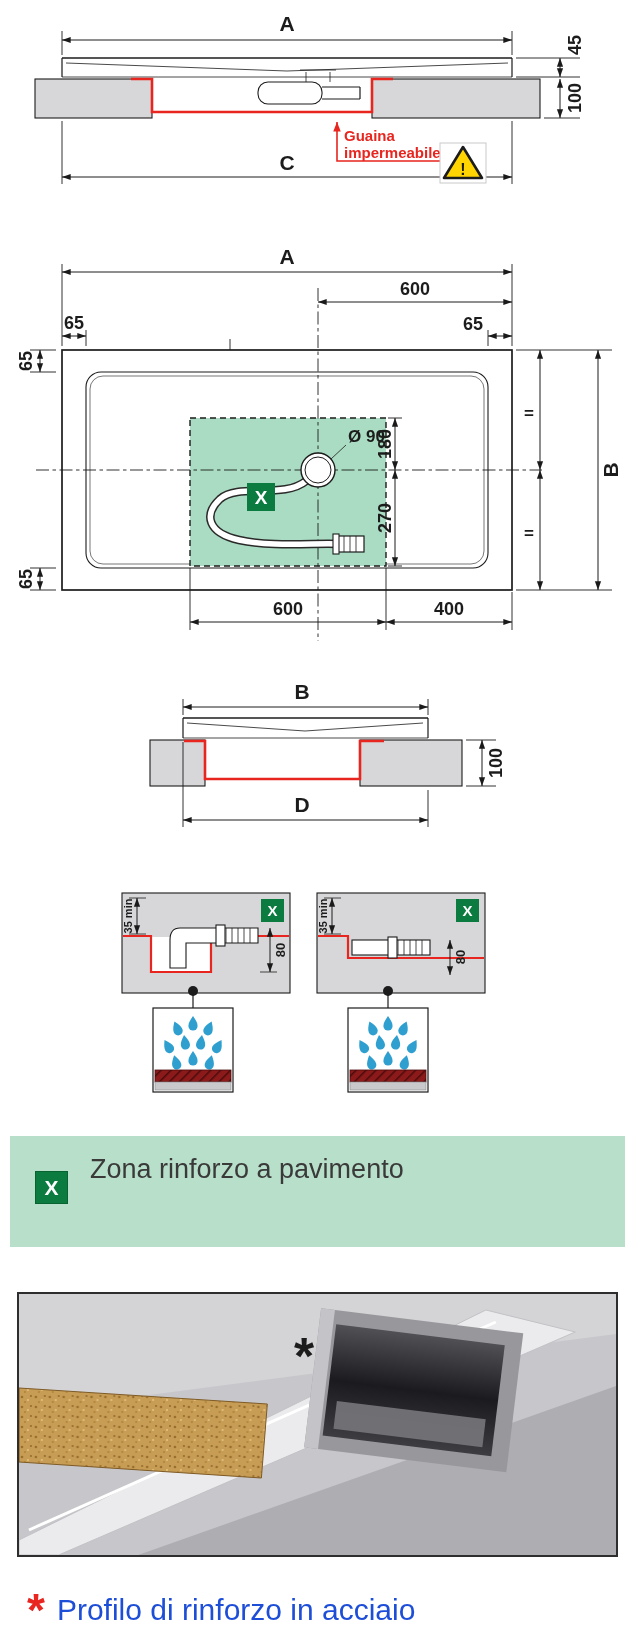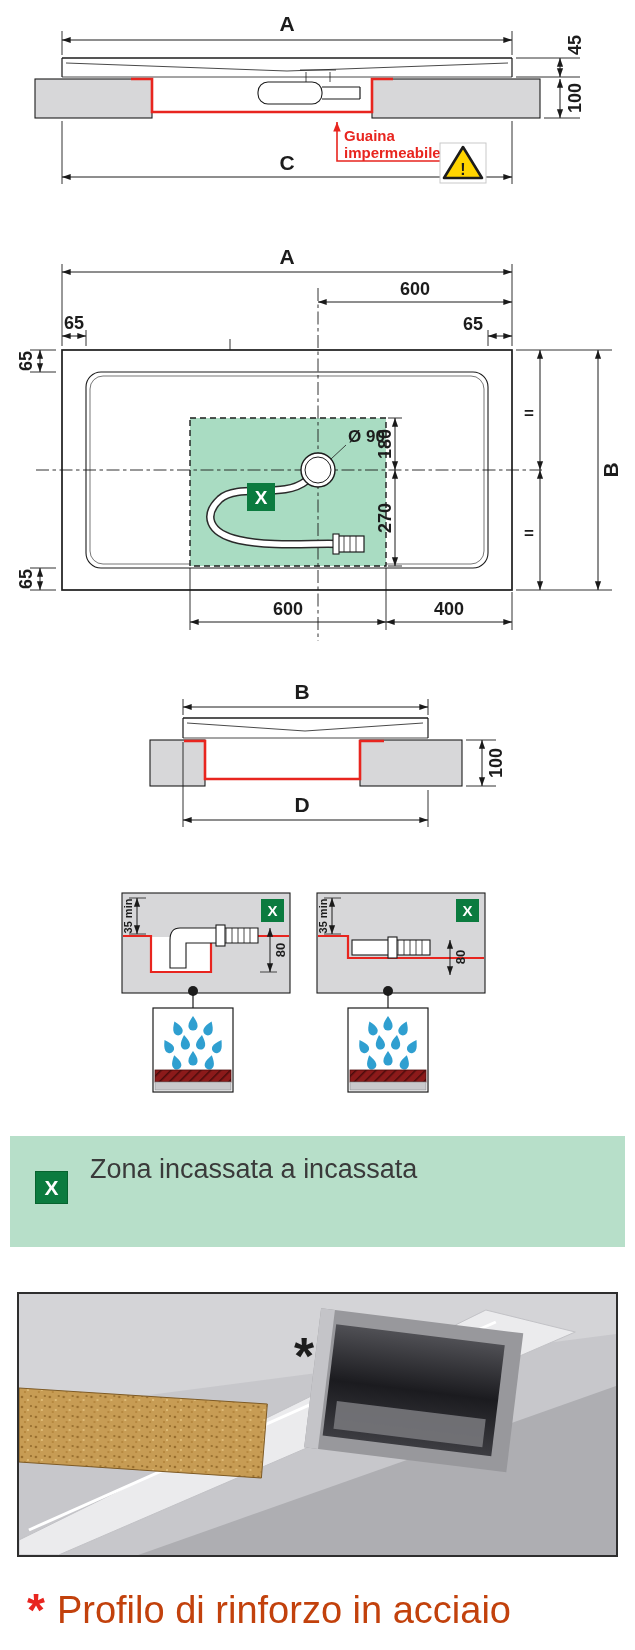--- a/index.html
+++ b/index.html
@@ -31,21 +31,21 @@
   .hoseI{stroke:#fff;stroke-width:5.5;fill:none;stroke-linecap:round}
   .banner{background:var(--banner,#b7dfc9)}
   .xbadge{position:absolute;width:33px;height:33px;background:var(--green_dark,#0b7b3f);
     color:#fff;font-weight:700;font-size:21px;display:flex;align-items:center;
     justify-content:center;border:1px solid #07632f}
   .banner-text{position:absolute;left:80px;top:16px;font-size:27px;line-height:35px;
     color:#3a3a3a;font-weight:500}
   .photo-frame{border:2px solid #2e2e2e;background:#c7c7cb}
   .caption{display:flex;align-items:center}
   .caption .ast{font-size:46px;font-weight:700;color:var(--red,#e8251f);margin:0 12px 0 10px;line-height:1}
-  .caption .txt{font-size:38px;font-weight:500;color:#c2410c}
+  .caption .txt{font-size:30px;font-weight:500;color:#1d4ed8}
 </style>
 </head>
 <body>
 
 <div id="page">
 
   <svg class="abs" style="left:0;top:0" width="635" height="1100" viewBox="0 0 635 1100">
     <defs>
       <marker id="arr" viewBox="0 0 10 8" markerWidth="10" markerHeight="8" refX="9.3" refY="4" orient="auto-start-reverse" markerUnits="userSpaceOnUse">
         <path d="M0.6,0.9 L9.3,4 L0.6,7.1 Z" fill="#1a1a1a"></path>
@@ -241,21 +241,21 @@
       <text class="t80" transform="rotate(-90 460 957)" x="460" y="957" text-anchor="middle" dominant-baseline="central">80</text>
       <circle cx="388" cy="991" r="5" fill="#1c1c1c"></circle>
       <line class="ln" x1="388" y1="993" x2="388" y2="1008"></line>
       <use href="#dropbox" x="348" y="1008"></use>
     </g>
   </svg>
 
   <div class="abs banner" style="left:10px;top:1136px;width:615px;height:111px">
     <div class="xbadge" style="left:25px;top:35px">X</div>
     <div class="banner-text">
-      <div>Zona incassata a incassata</div>
+      <div>Zona rinforzo a pavimento</div>
     </div>
   </div>
 
   <div class="abs photo-frame" style="left:17px;top:1292px;width:601px;height:265px">
     <svg width="100%" height="100%" viewBox="0 0 601 261" preserveAspectRatio="none">
       <defs>
         <linearGradient id="dg" x1="0" y1="0" x2="0" y2="1">
           <stop offset="0" stop-color="#505055"></stop>
           <stop offset="0.5" stop-color="#1b1b1f"></stop>
           <stop offset="1" stop-color="#3c3c41"></stop>

